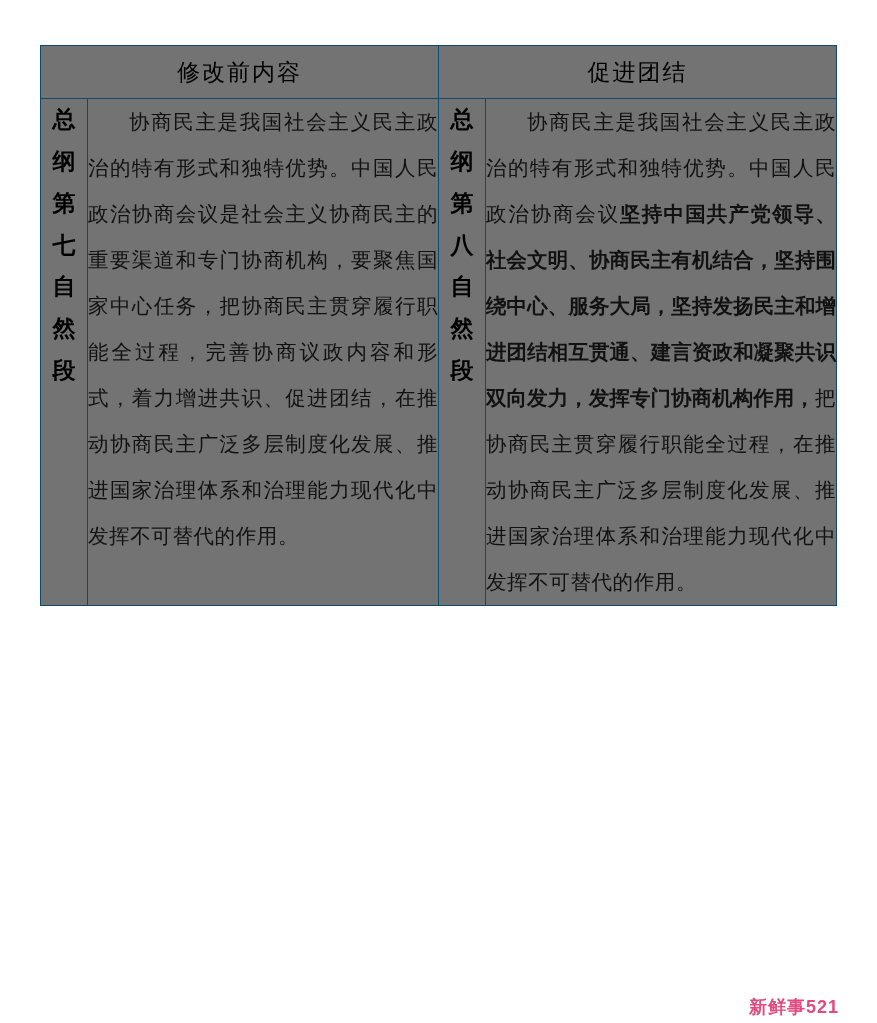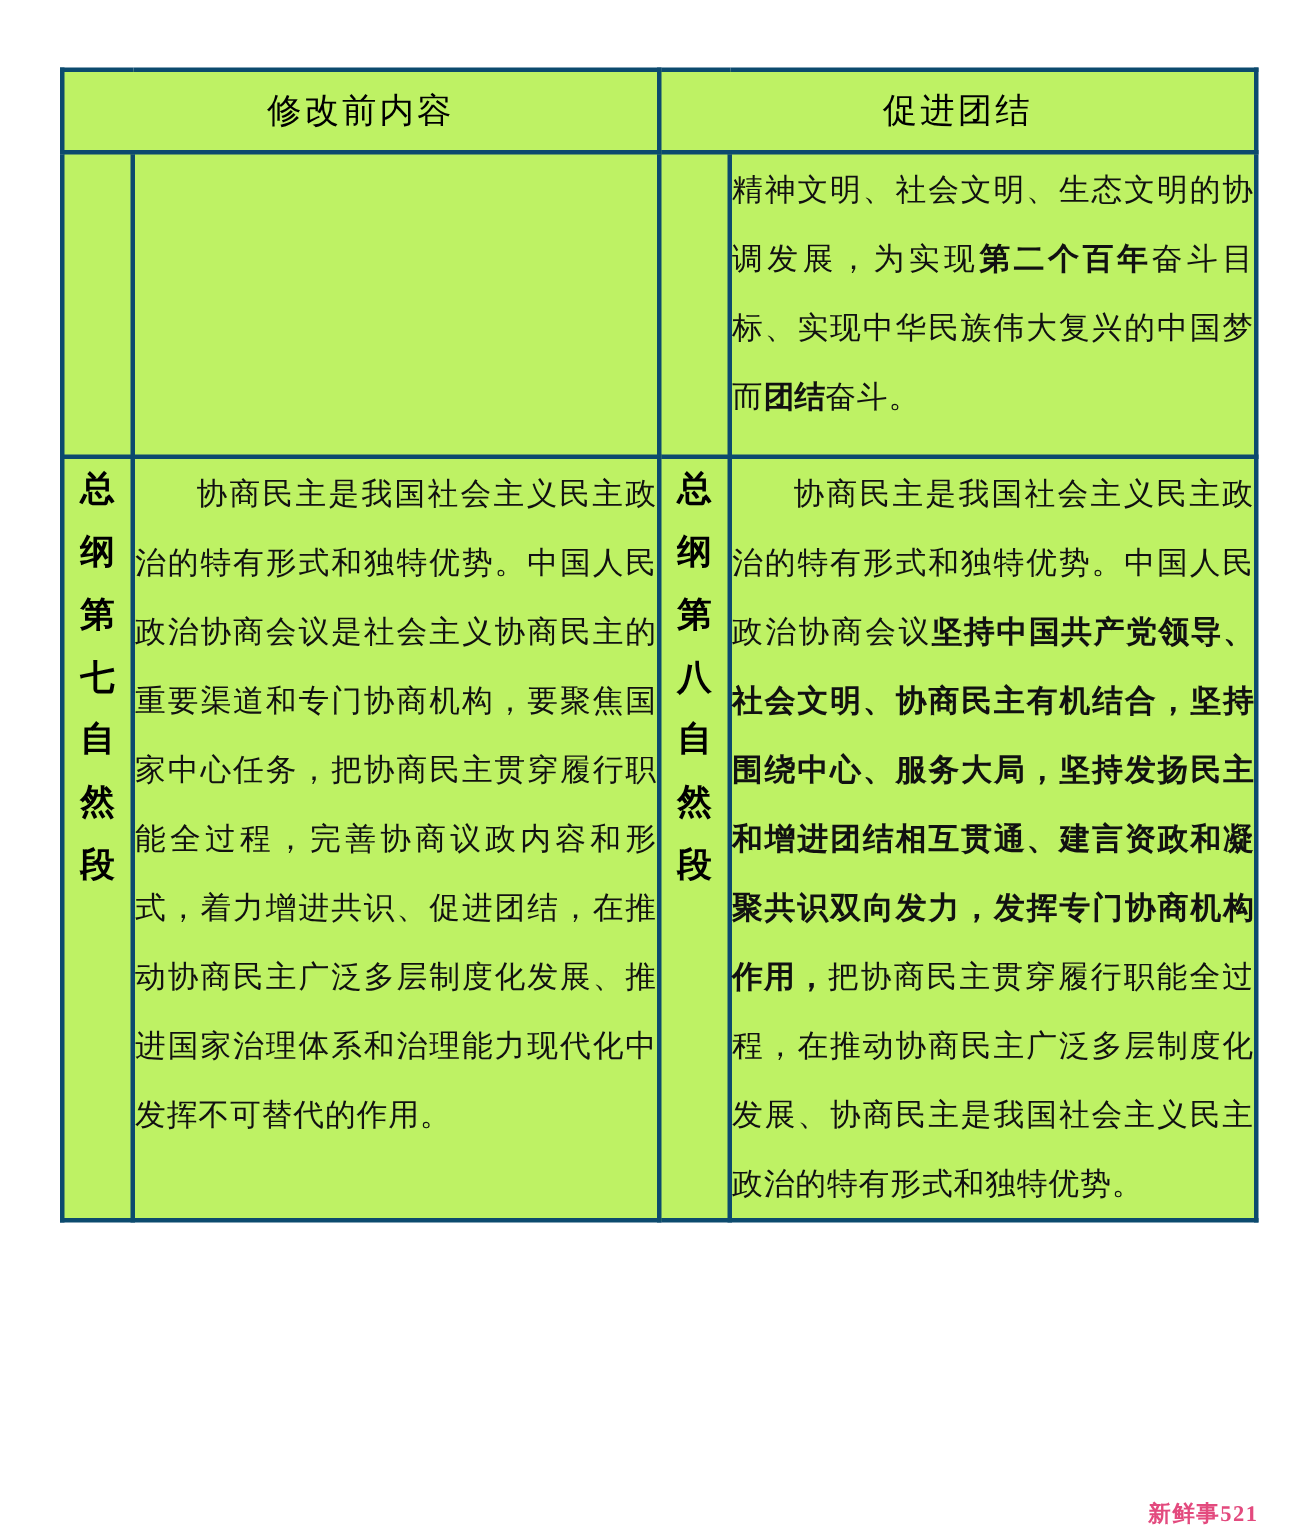--- a/index.html
+++ b/index.html
@@ -25,24 +25,24 @@
   table.compare {
     position: absolute;
     left: 40px;
     top: 45px;
     width: 797px;
     border-collapse: collapse;
     table-layout: fixed;
   }
 
   table.compare td {
-    border: 3px solid #0c4a6e;
+    border: 1px solid #0c4a6e;
     padding: 0;
     vertical-align: top;
-    background: #bef264;
+    background: #737373;
   }
 
   
   col.label-col { width: 47px; }
   col.body-col  { width: 351px; }
 
   .hdr {
     text-align: center;
     font-family: "DejaVu Serif", serif;
     font-size: 23px;
@@ -93,23 +93,23 @@
   }
 
   .empty-cell {
     height: 200px;
   }
 
   .watermark {
     position: absolute;
     right: 38px;
     bottom: 4px;
-    font-family: Liberation Serif, serif;
+    font-family: Liberation Sans, sans-serif;
     font-weight: bold;
-    font-size: 15px;
+    font-size: 18px;
     letter-spacing: 1px;
     white-space: nowrap;
   }
 </style>
 </head>
 <body>
 
 <div class="page">
 
   <table class="compare">
@@ -119,26 +119,20 @@
       <col class="label-col">
       <col class="body-col">
     </colgroup>
     <tbody>
 
       <tr>
         <td class="hdr" colspan="2">修改前内容</td>
         <td class="hdr" colspan="2">促进团结</td>
       </tr>
 
-      <tr>
-        <td class="vlabel"></td>
-        <td class="para empty-cell"></td>
-        <td class="vlabel"></td>
-        <td class="para"><span>精神文明、社会文明、生态文明的协调发展，为实现</span><b>第二个百年</b><span>奋斗目标、实现中华民族伟大复兴的中国梦而</span><b>团结</b><span>奋斗。</span></td>
-      </tr>
 
       <tr>
         <td class="vlabel">
             <span>总</span>
             <span>纲</span>
             <span>第</span>
             <span>七</span>
             <span>自</span>
             <span>然</span>
             <span>段</span>
@@ -146,20 +140,20 @@
         <td class="para first"><span>协商民主是我国社会主义民主政治的特有形式和独特优势。中国人民政治协商会议是社会主义协商民主的重要渠道和专门协商机构，要聚焦国家中心任务，把协商民主贯穿履行职能全过程，完善协商议政内容和形式，着力增进共识、促进团结，在推动协商民主广泛多层制度化发展、推进国家治理体系和治理能力现代化中发挥不可替代的作用。</span></td>
         <td class="vlabel">
             <span>总</span>
             <span>纲</span>
             <span>第</span>
             <span>八</span>
             <span>自</span>
             <span>然</span>
             <span>段</span>
           </td>
-        <td class="para first"><span>协商民主是我国社会主义民主政治的特有形式和独特优势。中国人民政治协商会议</span><b>坚持中国共产党领导、社会文明、协商民主有机结合，坚持围绕中心、服务大局，坚持发扬民主和增进团结相互贯通、建言资政和凝聚共识双向发力，发挥专门协商机构作用，</b><span>把协商民主贯穿履行职能全过程，在推动协商民主广泛多层制度化发展、协商民主是我国社会主义民主政治的特有形式和独特优势。</span></td>
+        <td class="para first"><span>协商民主是我国社会主义民主政治的特有形式和独特优势。中国人民政治协商会议</span><b>坚持中国共产党领导、社会文明、协商民主有机结合，坚持围绕中心、服务大局，坚持发扬民主和增进团结相互贯通、建言资政和凝聚共识双向发力，发挥专门协商机构作用，</b><span>把协商民主贯穿履行职能全过程，在推动协商民主广泛多层制度化发展、推进国家治理体系和治理能力现代化中发挥不可替代的作用。</span></td>
       </tr>
     </tbody>
   </table>
 
   <div class="watermark" style="color: rgb(227, 74, 126);">新鲜事521</div>
 
 </div>
 
 </body></html>

